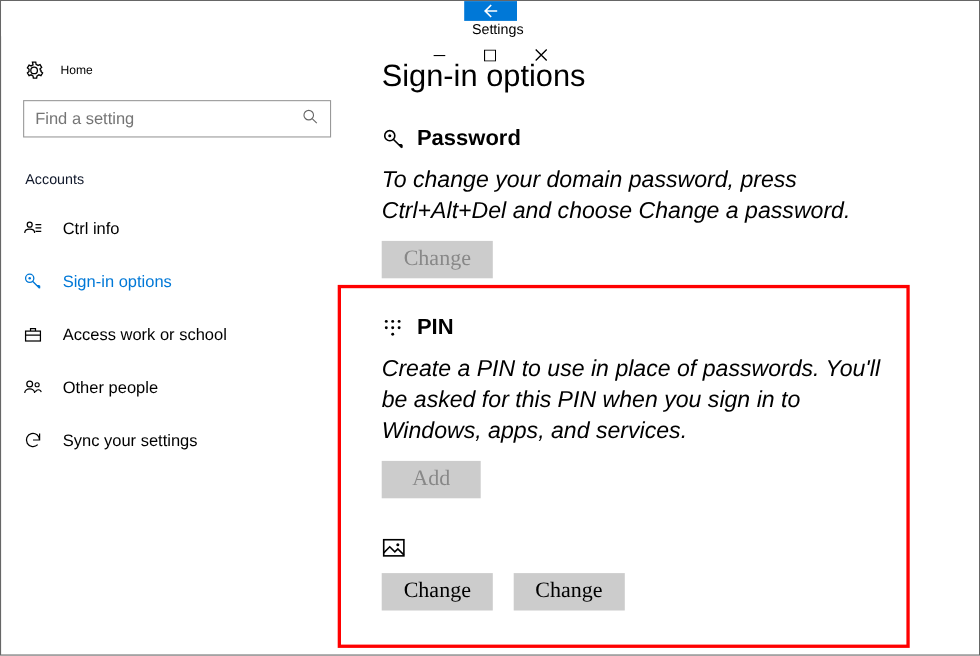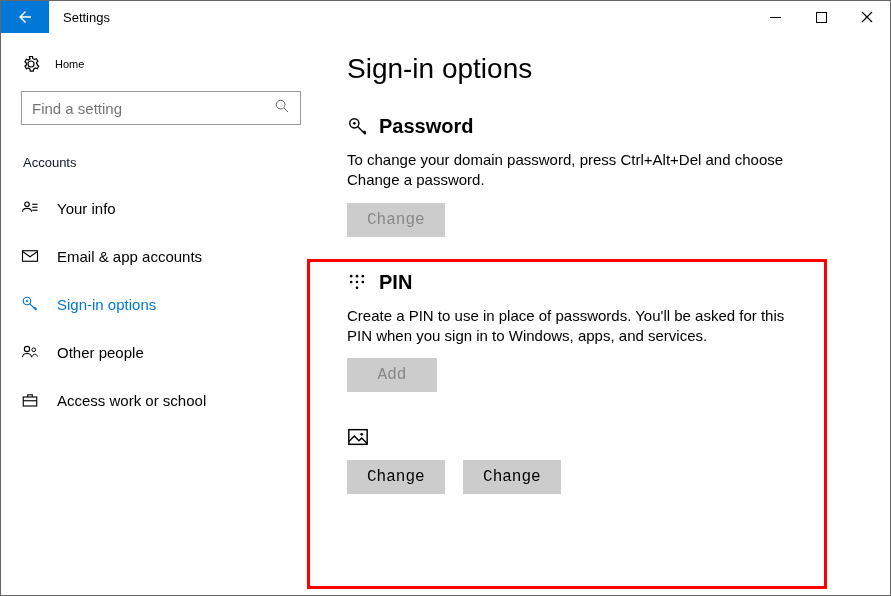--- a/index.html
+++ b/index.html
@@ -10,20 +10,21 @@
       width: 891px;
       height: 596px;
       overflow: hidden;
       border: 1px solid #666;
     }
     .titlebar {
       display: flex;
       align-items: center;
       height: 32px;
       background: #fff;
+      flex-direction: column;
     }
     .back-btn {
       width: 48px;
       height: 32px;
       background: #0078d7;
       color: #fff;
       display: flex;
       align-items: center;
       justify-content: center;
       font-size: 16px;
@@ -104,32 +105,33 @@
     }
     .section { margin-bottom: 34px; }
     .section-header {
       display: flex;
       align-items: center;
       margin-bottom: 12px;
     }
     .section-icon { width: 26px; display:flex; align-items:center; }
     .section-title { font-size: 20px; font-weight: 700; margin-left: 6px; }
     .section-desc {
-      font-size: 15px;
+      font-size: 21px;
       line-height: 1.35;
       margin-bottom: 12px;
       max-width: 460px;
+      font-style: italic;
     }
     .btn {
       background: #ccc;
       border: none;
       height: 34px;
       padding: 0 20px;
-      font-size: 16px;
-      font-family: Liberation Mono, monospace;
+      font-size: 20px;
+      font-family: Liberation Serif, serif;
       color: #000;
       min-width: 90px;
       cursor: default;
     }
     .btn.disabled { color: #888; }
     .btn + .btn { margin-left: 14px; }
     .highlight-box {
       position: absolute;
       border: 3px solid #ff0000;
       pointer-events: none;
@@ -190,67 +192,66 @@
     <div class="nav-item">
       <span class="nav-icon">
         <svg width="18" height="18" viewBox="0 0 24 24">
             <circle cx="8" cy="7" r="3" fill="none" stroke="#000" stroke-width="1.5"></circle>
             <path d="M2 17c0-3 3-4.5 6-4.5s6 1.5 6 4.5" fill="none" stroke="#000" stroke-width="1.5"></path>
             <line x1="15" y1="7" x2="22" y2="7" stroke="#000" stroke-width="1.5"></line>
             <line x1="15" y1="11" x2="22" y2="11" stroke="#000" stroke-width="1.5"></line>
             <line x1="15" y1="15" x2="22" y2="15" stroke="#000" stroke-width="1.5"></line>
           </svg>
       </span>
-      <span class="nav-label">Your info</span>
-    </div>
-
-    <div class="nav-item">
-      <span class="nav-icon">
-        <svg width="18" height="18" viewBox="0 0 24 24">
-            <rect x="2" y="5" width="20" height="14" fill="none" stroke="#000" stroke-width="1.5"></rect>
-            <path d="M2 6l10 7 10-7" fill="none" stroke="#000" stroke-width="1.5"></path>
-          </svg>
-      </span>
-      <span class="nav-label">Email &amp; app accounts</span>
-    </div>
+      <span class="nav-label">Ctrl info</span>
+    </div>
+
 
     <div class="nav-item active">
       <span class="nav-icon">
         <svg width="18" height="18" viewBox="0 0 24 24">
             <circle cx="8" cy="8" r="5" fill="none" stroke="#0078d7" stroke-width="1.6"></circle>
             <circle cx="8" cy="8" r="1.5" fill="#0078d7"></circle>
             <path d="M11.5 11.5L20 20M17 17l3-0M20 20l0-3" fill="none" stroke="#0078d7" stroke-width="1.6"></path>
           </svg>
       </span>
       <span class="nav-label">Sign-in options</span>
+    </div>
+
+    <div class="nav-item">
+      <span class="nav-icon">
+        <svg width="18" height="18" viewBox="0 0 24 24">
+            <rect x="3" y="8" width="18" height="12" fill="none" stroke="#000" stroke-width="1.5"></rect>
+            <path d="M9 8V5h6v3" fill="none" stroke="#000" stroke-width="1.5"></path>
+            <line x1="3" y1="13" x2="21" y2="13" stroke="#000" stroke-width="1.5"></line>
+          </svg>
+      </span>
+      <span class="nav-label">Access work or school</span>
     </div>
 
     <div class="nav-item">
       <span class="nav-icon">
         <svg width="18" height="18" viewBox="0 0 24 24">
             <circle cx="8" cy="8" r="3.5" fill="none" stroke="#000" stroke-width="1.5"></circle>
             <path d="M2 19c0-3 3-5 6-5s6 2 6 5" fill="none" stroke="#000" stroke-width="1.5"></path>
             <circle cx="17" cy="9" r="2.5" fill="none" stroke="#000" stroke-width="1.3"></circle>
             <path d="M15 18c.5-2 2-3 3.5-3s3 1 3.5 3" fill="none" stroke="#000" stroke-width="1.3"></path>
           </svg>
       </span>
       <span class="nav-label">Other people</span>
     </div>
 
     <div class="nav-item">
       <span class="nav-icon">
         <svg width="18" height="18" viewBox="0 0 24 24">
-            <rect x="3" y="8" width="18" height="12" fill="none" stroke="#000" stroke-width="1.5"></rect>
-            <path d="M9 8V5h6v3" fill="none" stroke="#000" stroke-width="1.5"></path>
-            <line x1="3" y1="13" x2="21" y2="13" stroke="#000" stroke-width="1.5"></line>
-          </svg>
-      </span>
-      <span class="nav-label">Access work or school</span>
-    </div>
-
+            <path d="M20 12a8 8 0 10-2.3 5.6M20 4v8h-8" fill="none" stroke="#000" stroke-width="1.5"></path>
+          </svg>
+      </span>
+      <span class="nav-label">Sync your settings</span>
+    </div>
   </div>
 
   <div class="content">
     <h1 class="page-title">Sign-in options</h1>
 
     <div class="section">
       <div class="section-header">
         <span class="section-icon">
           <svg width="22" height="22" viewBox="0 0 24 24">
               <circle cx="8" cy="8" r="5" fill="none" stroke="#000" stroke-width="1.6"></circle>

